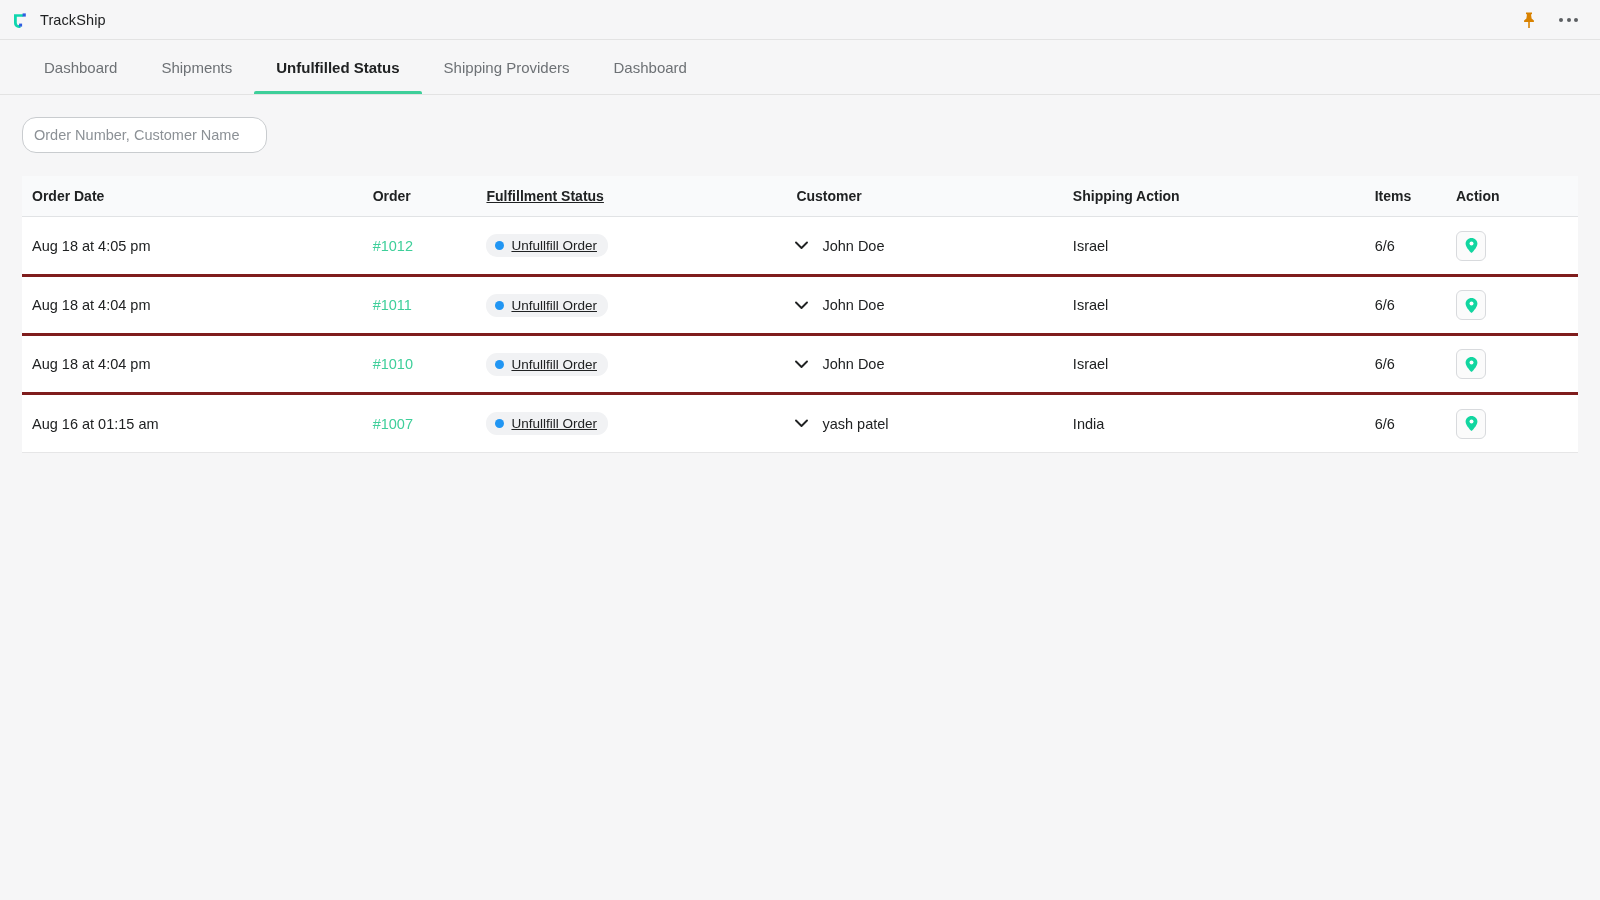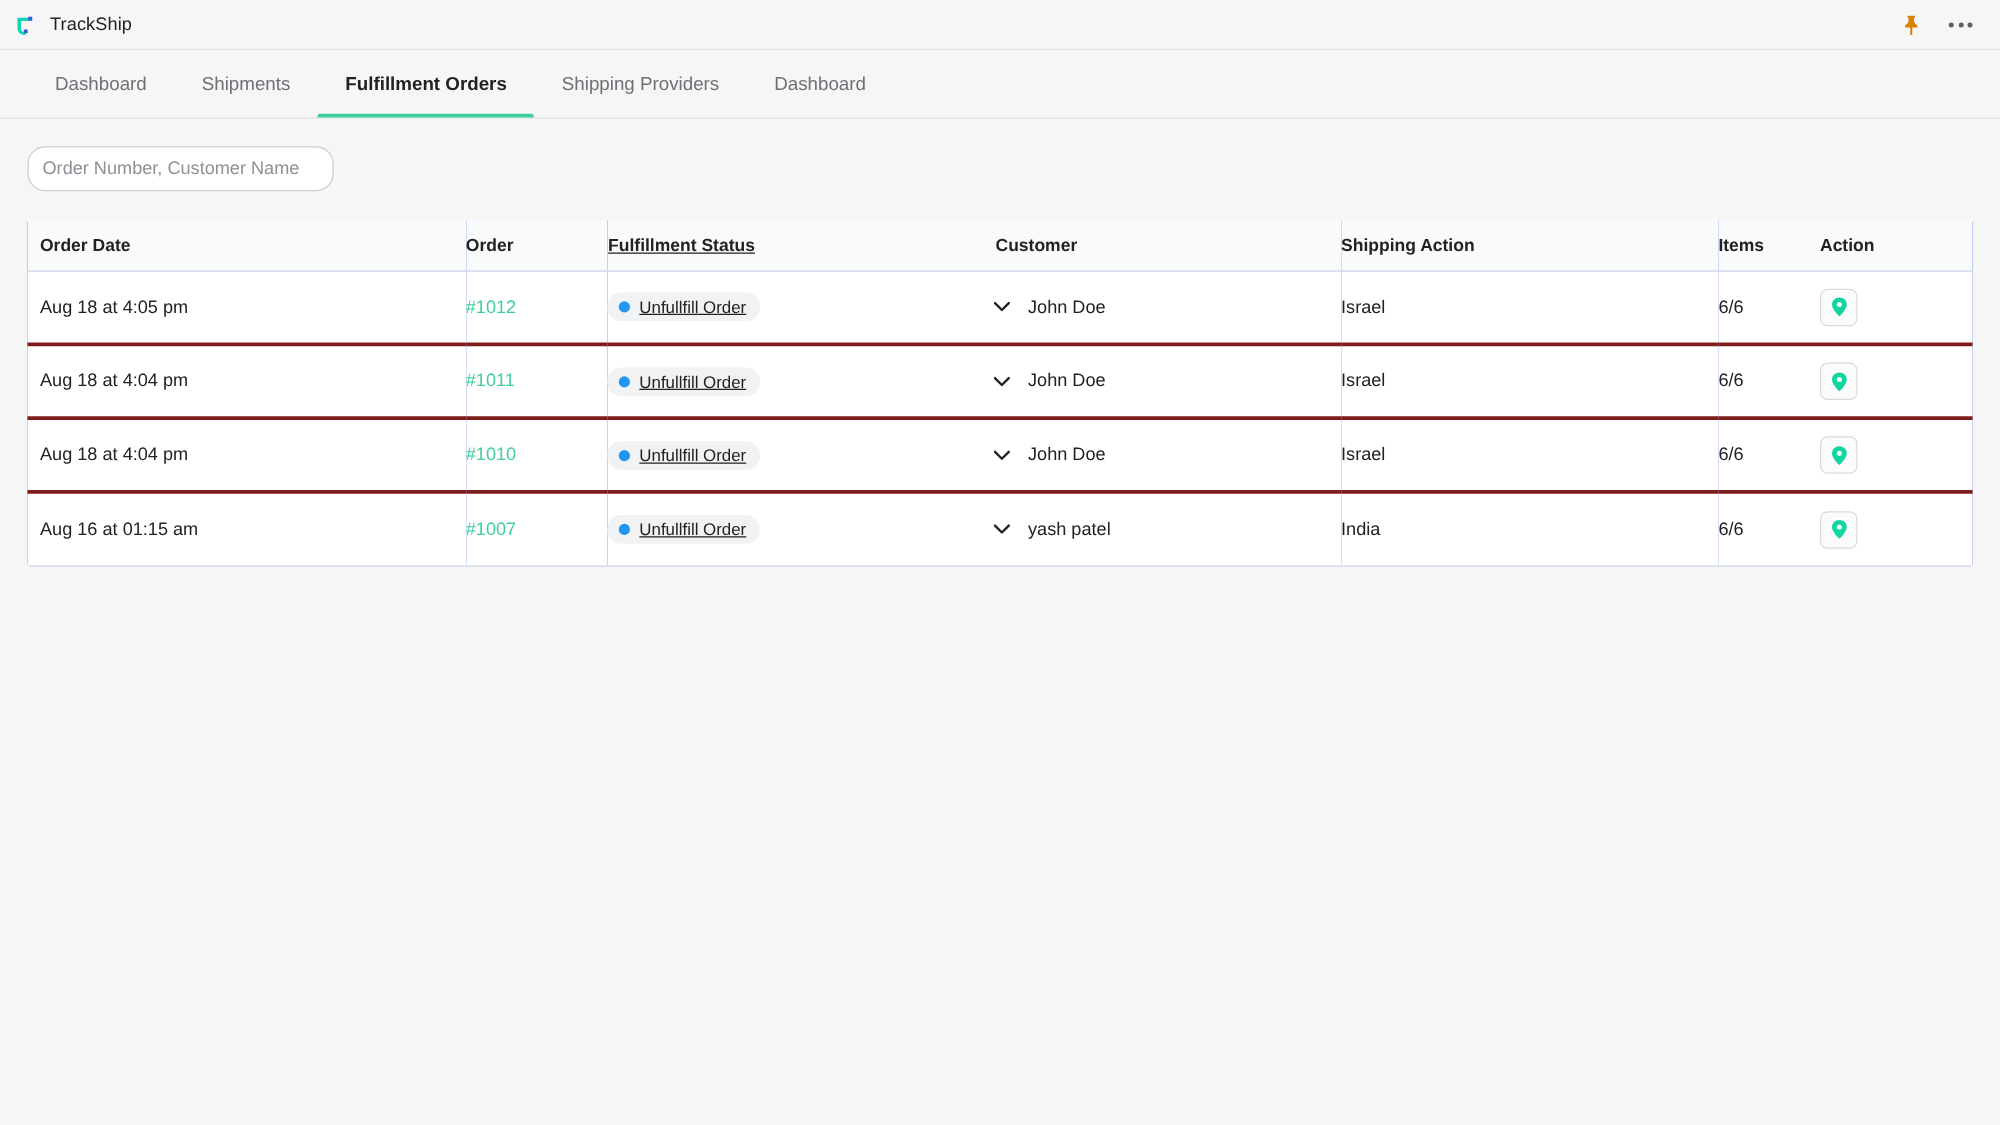--- a/index.html
+++ b/index.html
@@ -114,21 +114,21 @@
     padding: 0 11px;
     font-size: 14.5px;
     font-family: "Liberation Sans", sans-serif;
     color: #202223;
     outline: none;
   }
   .search-input::placeholder { color: #8c9196; }
 
   
   .card {
-    background: #1d4ed8;
+    background: #5eead4;
     border-radius: 2px;
   }
   table.orders {
     width: 100%;
     border-collapse: collapse;
     table-layout: fixed;
   }
   table.orders thead th {
     background: #f9fafb;
     text-align: left;
@@ -244,21 +244,21 @@
   </div>
 
   <div class="navbar">
     <div class="tab">
       <span>Dashboard</span>
     </div>
     <div class="tab">
       <span>Shipments</span>
     </div>
     <div class="tab active">
-      <span>Fulfillment Orders</span>
+      <span>Unfulfilled Status</span>
     </div>
     <div class="tab">
       <span>Shipping Providers</span>
     </div>
     <div class="tab">
       <span>Dashboard</span>
     </div>
   </div>
 
   <div class="content">

